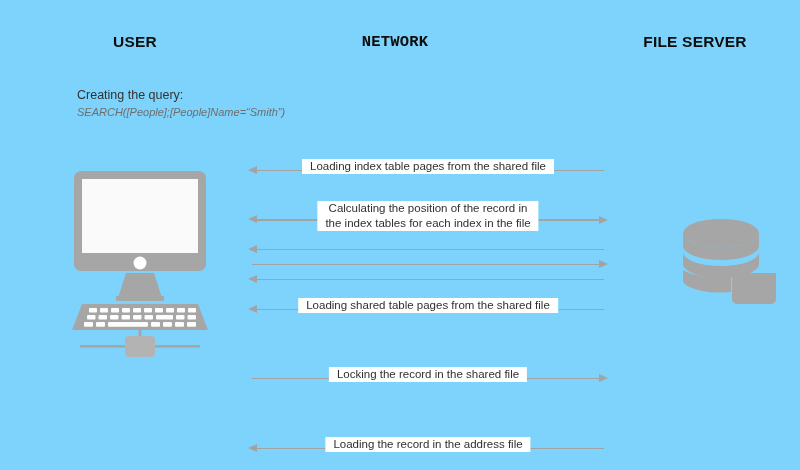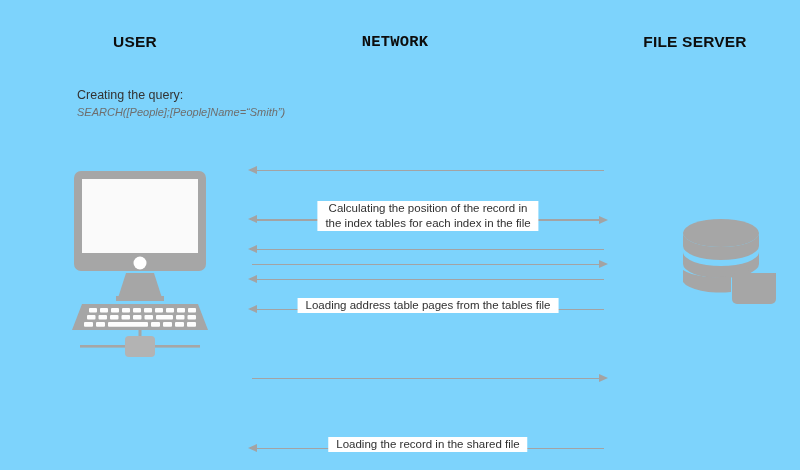--- a/index.html
+++ b/index.html
@@ -133,20 +133,21 @@
   <div class="col-header" id="hdr-network">NETWORK</div>
   <div class="col-header" id="hdr-server">FILE SERVER</div>
 
   <div class="left-note" id="note-create-query">Creating the query:</div>
   <div class="left-note" id="note-query-text">SEARCH([People];[People]Name=“Smith”)</div>
 
   <div id="messages">
       <div class="msg-row" style="top: 163px;">
         <div class="shaft"></div>
         <div class="head left"></div>
+        <div class="msg-label">Loading index table pages from the shared file</div>
       </div>
       <div class="msg-row" style="top: 212px;">
         <div class="shaft"></div>
         <div class="head left"></div>
       </div>
       <div class="msg-row" style="top: 213px;">
         <div class="shaft"></div>
         <div class="head right"></div>
         <div class="msg-label two-line">Calculating the position of the record in<br>the index tables for each index in the file</div>
       </div>
@@ -158,30 +159,31 @@
         <div class="shaft"></div>
         <div class="head right"></div>
       </div>
       <div class="msg-row" style="top: 272px;">
         <div class="shaft"></div>
         <div class="head left"></div>
       </div>
       <div class="msg-row" style="top: 302px;">
         <div class="shaft"></div>
         <div class="head left"></div>
-        <div class="msg-label">Loading address table pages from the tables file</div>
+        <div class="msg-label">Loading shared table pages from the shared file</div>
       </div>
       <div class="msg-row" style="top: 371px;">
         <div class="shaft"></div>
         <div class="head right"></div>
+        <div class="msg-label">Locking the record in the shared file</div>
       </div>
       <div class="msg-row" style="top: 441px;">
         <div class="shaft"></div>
         <div class="head left"></div>
-        <div class="msg-label">Loading the record in the shared file</div>
+        <div class="msg-label">Loading the record in the address file</div>
       </div>
     </div>
 
   <div id="computer">
     <svg width="160" height="192" viewBox="0 0 160 192" xmlns="http://www.w3.org/2000/svg">
 
       <rect x="14" y="6" width="132" height="100" rx="7" ry="7" fill="#a6a6a6"></rect>
 
       <rect x="22" y="14" width="116" height="74" fill="#fafafa"></rect>
 

